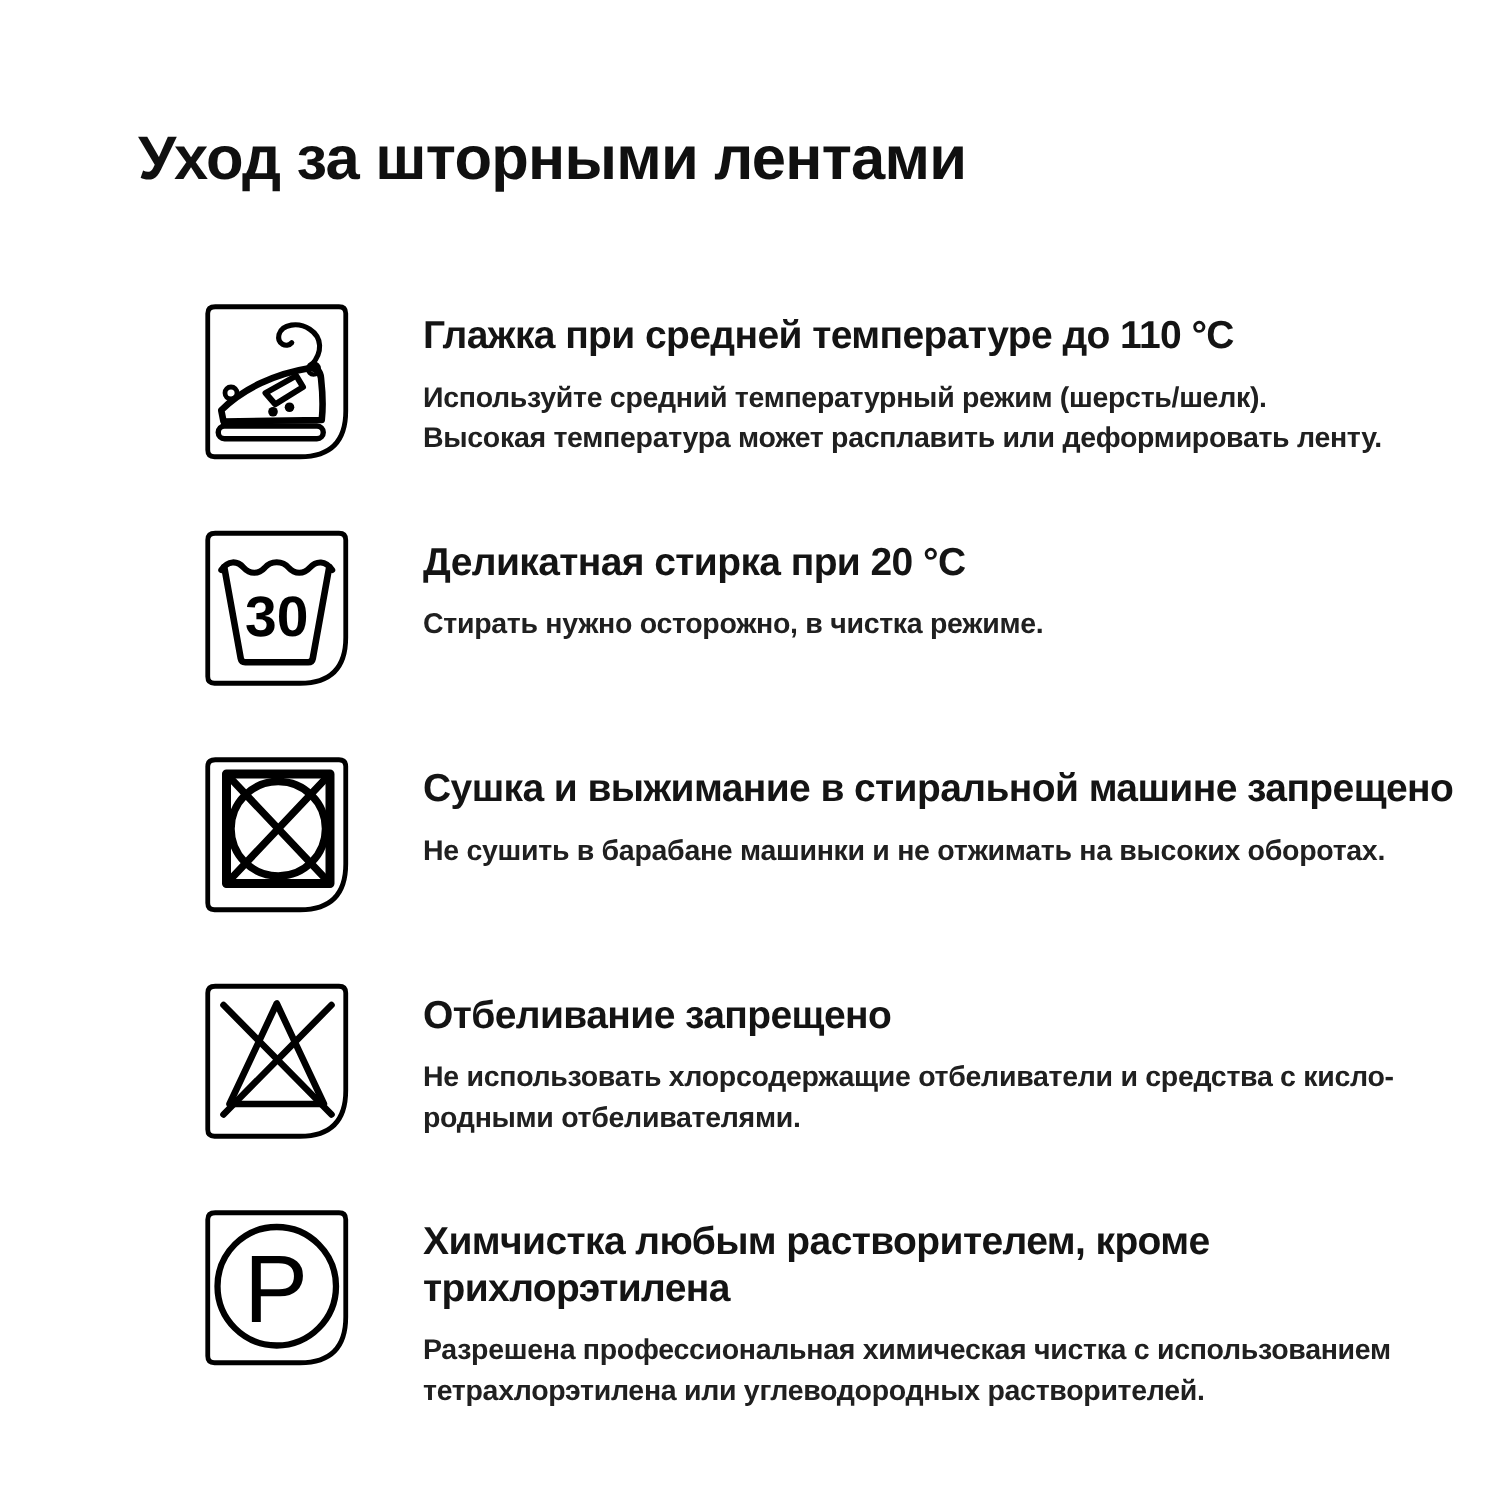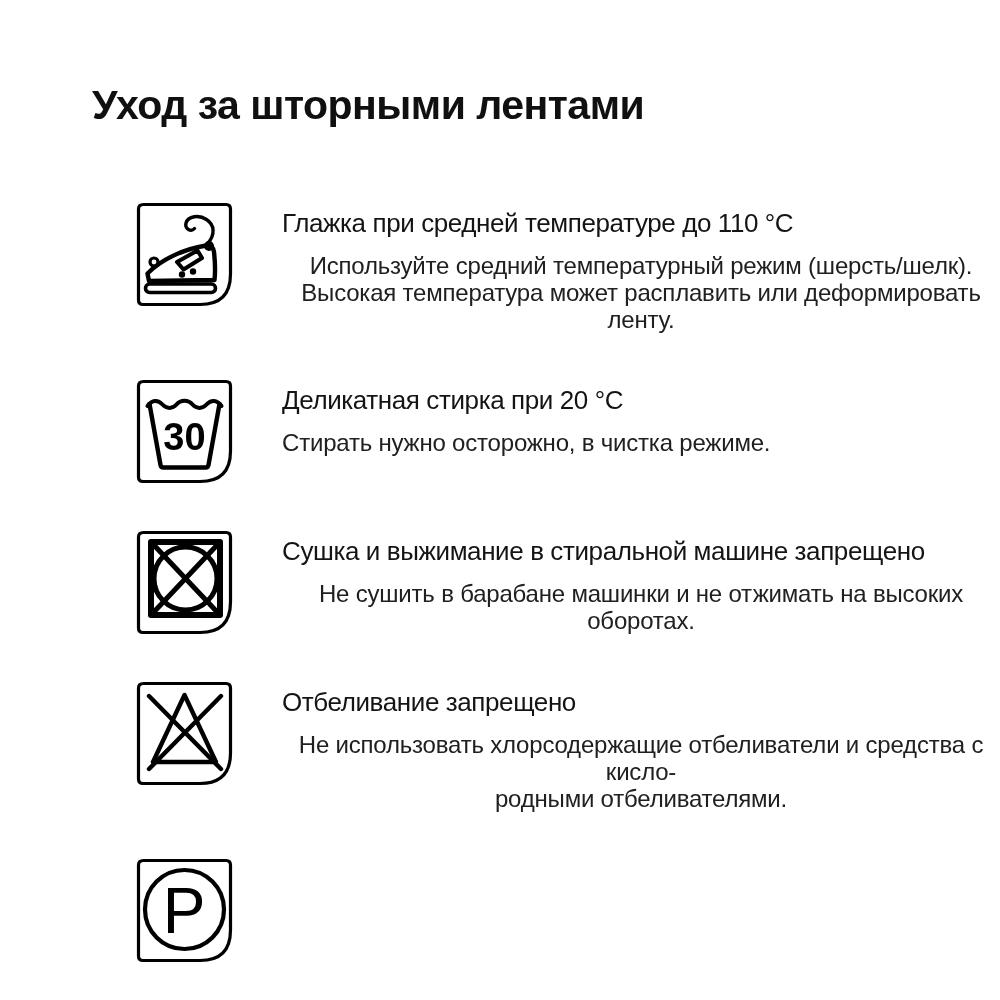--- a/index.html
+++ b/index.html
@@ -47,33 +47,32 @@
   }
   .care-text {
     margin-left: 49px;
     max-width: 740px;
     padding-top: 0;
   }
   .care-heading {
     margin: 6px 0 13px 0;
     font-size: 26px;
     line-height: 31px;
-    font-weight: 400;
+    font-weight: 700;
     color: #141414;
     letter-spacing: -0.4px;
   }
   .care-body {
     margin: 0;
-    font-size: 24px;
+    font-size: 19px;
     line-height: 27px;
-    font-weight: 400;
+    font-weight: 700;
     color: #202020;
     letter-spacing: -0.2px;
     white-space: pre-line;
-    text-align: center;
   }
   .sym {
     stroke: #000000;
     fill: none;
     stroke-linecap: round;
     stroke-linejoin: round;
   }
   .sym-fill {
     fill: #000000;
     stroke: none;
@@ -178,17 +177,20 @@
 
     <div class="care-row">
       <div class="care-icon">
         <svg viewBox="0 0 97 105" aria-hidden="true">
           <path class="sym" stroke-width="3.2" d="M 7.5 2.5 H 90 Q 94.5 2.5 94.5 7 V 72 Q 94.5 102.5 64 102.5 H 7 Q 2.5 102.5 2.5 98 V 7 Q 2.5 2.5 7.5 2.5 Z"></path>
           <circle class="sym" stroke-width="4.2" cx="48.5" cy="51.5" r="39.5"></circle>
           <text class="sym-letter" x="48" y="75" font-size="64" text-anchor="middle">P</text>
         </svg>
       </div>
       <div class="care-text">
+        <h2 class="care-heading">Химчистка любым растворителем, кроме трихлорэтилена</h2>
+        <p class="care-body">Разрешена профессиональная химическая чистка с использованием
+тетрахлорэтилена или углеводородных растворителей.</p>
       </div>
     </div>
 
   </div>
 </div>
 
 </body></html>

